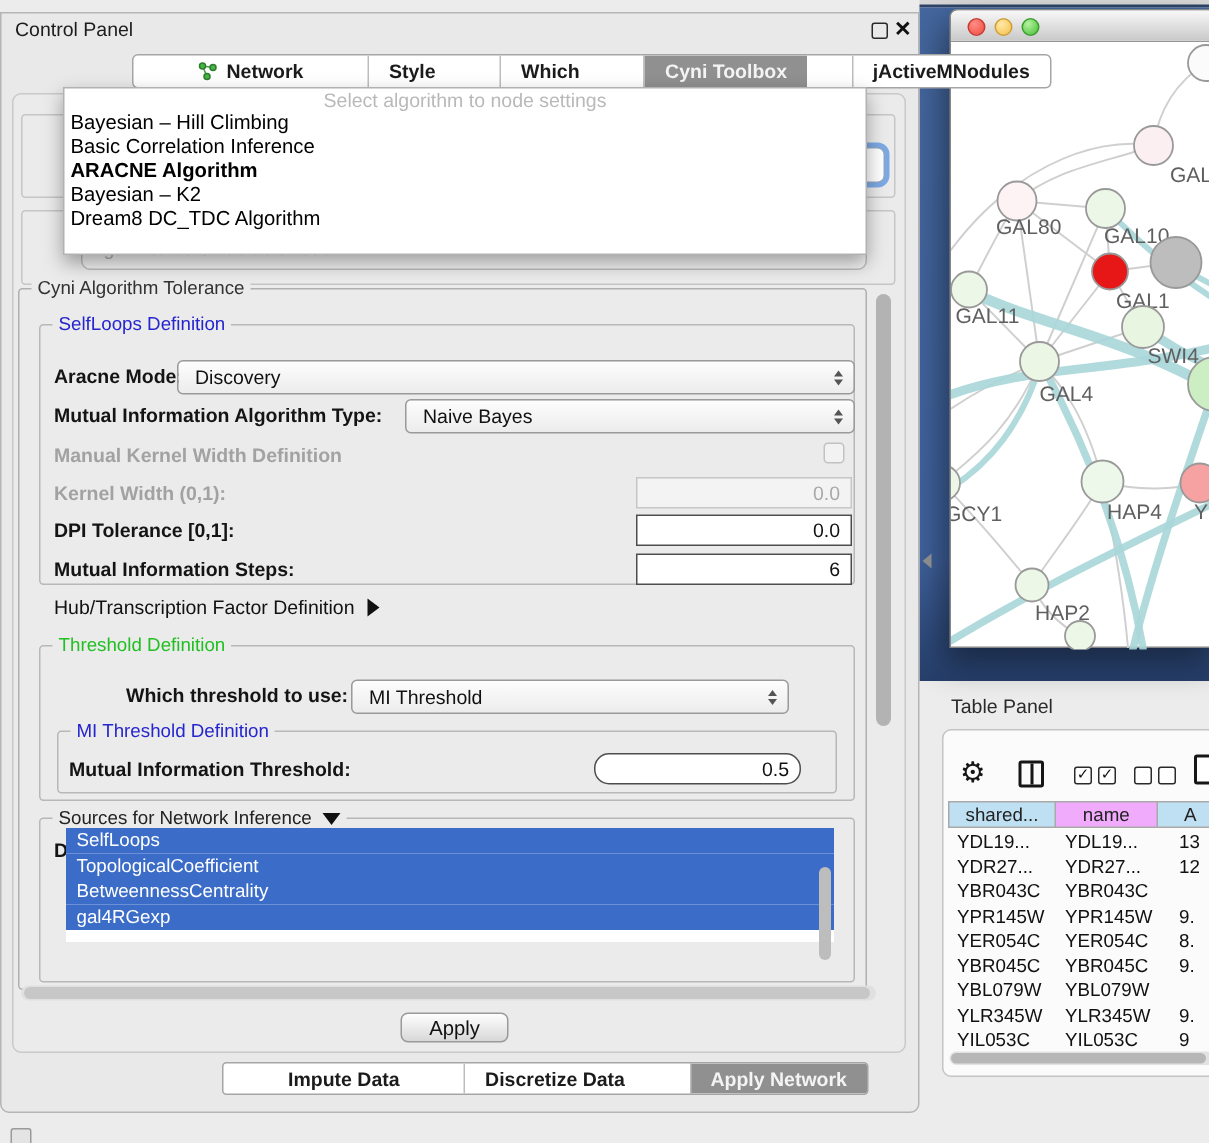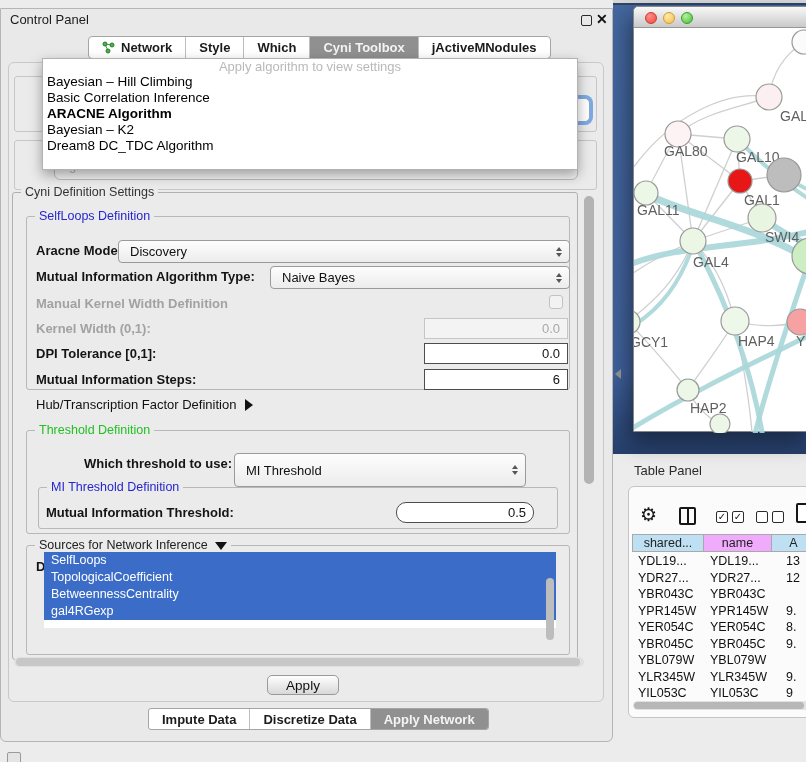--- a/index.html
+++ b/index.html
@@ -39,21 +39,21 @@
   .t-row .c1{width:72px;padding-left:6px;} .t-row .c2{width:68px;padding-left:6px;} .t-row .c3{width:44px;padding-left:14px;}
   .t-hscroll{left:633px;top:701px;width:176px;height:9px;background:#e2e2e2;border-radius:5px;}
   .t-hscroll .thumb{position:absolute;left:1px;top:1px;width:170px;height:7px;border-radius:4px;background:#b7b7b7;}
 
   
   .cp-window{left:0;top:8px;width:613px;height:734px;background:#e9e9e9;border:1px solid #b5b5b5;border-radius:0 0 6px 6px;}
   .cp-title{left:10px;top:12px;font-size:13px;color:#1c1c1c;}
   .icon-float{left:581px;top:15px;width:11px;height:11px;border:1.6px solid #2a2a2a;border-radius:2px;}
   .icon-close{left:596px;top:11px;font-size:14px;font-weight:bold;color:#111;}
   .cp-tabs{left:88px;top:36px;height:23px;display:flex;background:#fff;border:1px solid #a5a5a5;border-radius:4px;overflow:hidden;}
-  .tab{display:flex;align-items:center;justify-content:center;padding:0 13px;font-size:13px;font-weight:600;color:#1b1b1b;border-left:1px solid #bdbdbd;white-space:nowrap;}
+  .tab{display:flex;align-items:center;justify-content:center;padding:0 13px;font-size:13px;font-weight:600;color:#1b1b1b;border-left:1px solid #bdbdbd;white-space:nowrap;margin-left:30px;}
   .tab:first-child{border-left:none;}
   .tab.sel{background:#909090;color:#f4f4f4;}
   .net-ico{margin-right:6px;}
 
   .cp-outer{left:8px;top:62px;width:596px;height:640px;background:#ebebeb;border:1px solid #c9c9c9;border-radius:6px;}
 
   
   .grpA{left:14px;top:76px;width:583px;height:56px;border:1px solid #c6c6c6;border-radius:3px;}
   .focus-combo{left:560px;top:98px;width:30px;height:24px;background:#fff;border:1px solid #8fa8c8;border-radius:5px;box-shadow:0 0 0 3px rgba(96,153,228,.8);}
   .grpB{left:14px;top:140px;width:583px;height:50px;border:1px solid #c6c6c6;border-radius:3px;}
@@ -264,32 +264,32 @@
   </div>
 
   <div class="abs cp-outer"></div>
 
   <div class="abs grpA"></div>
   <div class="abs focus-combo"></div>
   <div class="abs grpB"></div>
   <div class="abs faint-combo">galFiltered.sif default node</div>
 
   <div class="abs dd-popup">
-    <div class="dd-ph">Apply algorithm to view settings</div>
+    <div class="dd-ph">Select algorithm to node settings</div>
     <div id="dd-items">
         <div class="dd-item">Bayesian – Hill Climbing</div>
         <div class="dd-item">Basic Correlation Inference</div>
         <div class="dd-item hl">ARACNE Algorithm</div>
         <div class="dd-item">Bayesian – K2</div>
         <div class="dd-item">Dream8 DC_TDC Algorithm</div>
       </div>
   </div>
 
   <div class="abs settings">
-    <span class="grp-label" style="color:#333;">Cyni Definition Settings</span>
+    <span class="grp-label" style="color:#333;">Cyni Algorithm Tolerance</span>
   </div>
   <div class="abs vscroll"></div>
 
   <div class="abs grp" style="left:26px;top:216px;width:544px;height:174px;">
     <span class="grp-label" style="color:#2525d0;">SelfLoops Definition</span>
   </div>
   <div class="abs lbl" style="left:36px;top:243px;">Aracne Mode:</div>
   <div class="abs combo" style="left:118px;top:240px;width:452px;height:23px;">
     <span>Discovery</span>
     <span class="stepper">
@@ -315,21 +315,21 @@
   <div class="abs field" style="left:424px;top:369px;width:144px;height:21px;">6</div>
 
   <div class="abs" style="left:36px;top:397px;font-size:13px;color:#111;">
     <span>Hub/Transcription Factor Definition</span><span class="tri-r"></span>
   </div>
 
   <div class="abs grp" style="left:26px;top:430px;width:544px;height:104px;">
     <span class="grp-label" style="color:#22c022;">Threshold Definition</span>
   </div>
   <div class="abs lbl" style="left:84px;top:456px;">Which threshold to use:</div>
-  <div class="abs combo" style="left:234px;top:453px;width:292px;height:34px;">
+  <div class="abs combo" style="left:234px;top:453px;width:292px;height:23px;">
     <span>MI Threshold</span>
     <span class="stepper">
         <i class="up"></i>
         <i class="dn"></i>
       </span>
   </div>
   <div class="abs grp" style="left:38px;top:487px;width:520px;height:42px;">
     <span class="grp-label" style="color:#2525d0;">MI Threshold Definition</span>
   </div>
   <div class="abs lbl" style="left:46px;top:505px;">Mutual Information Threshold:</div>

